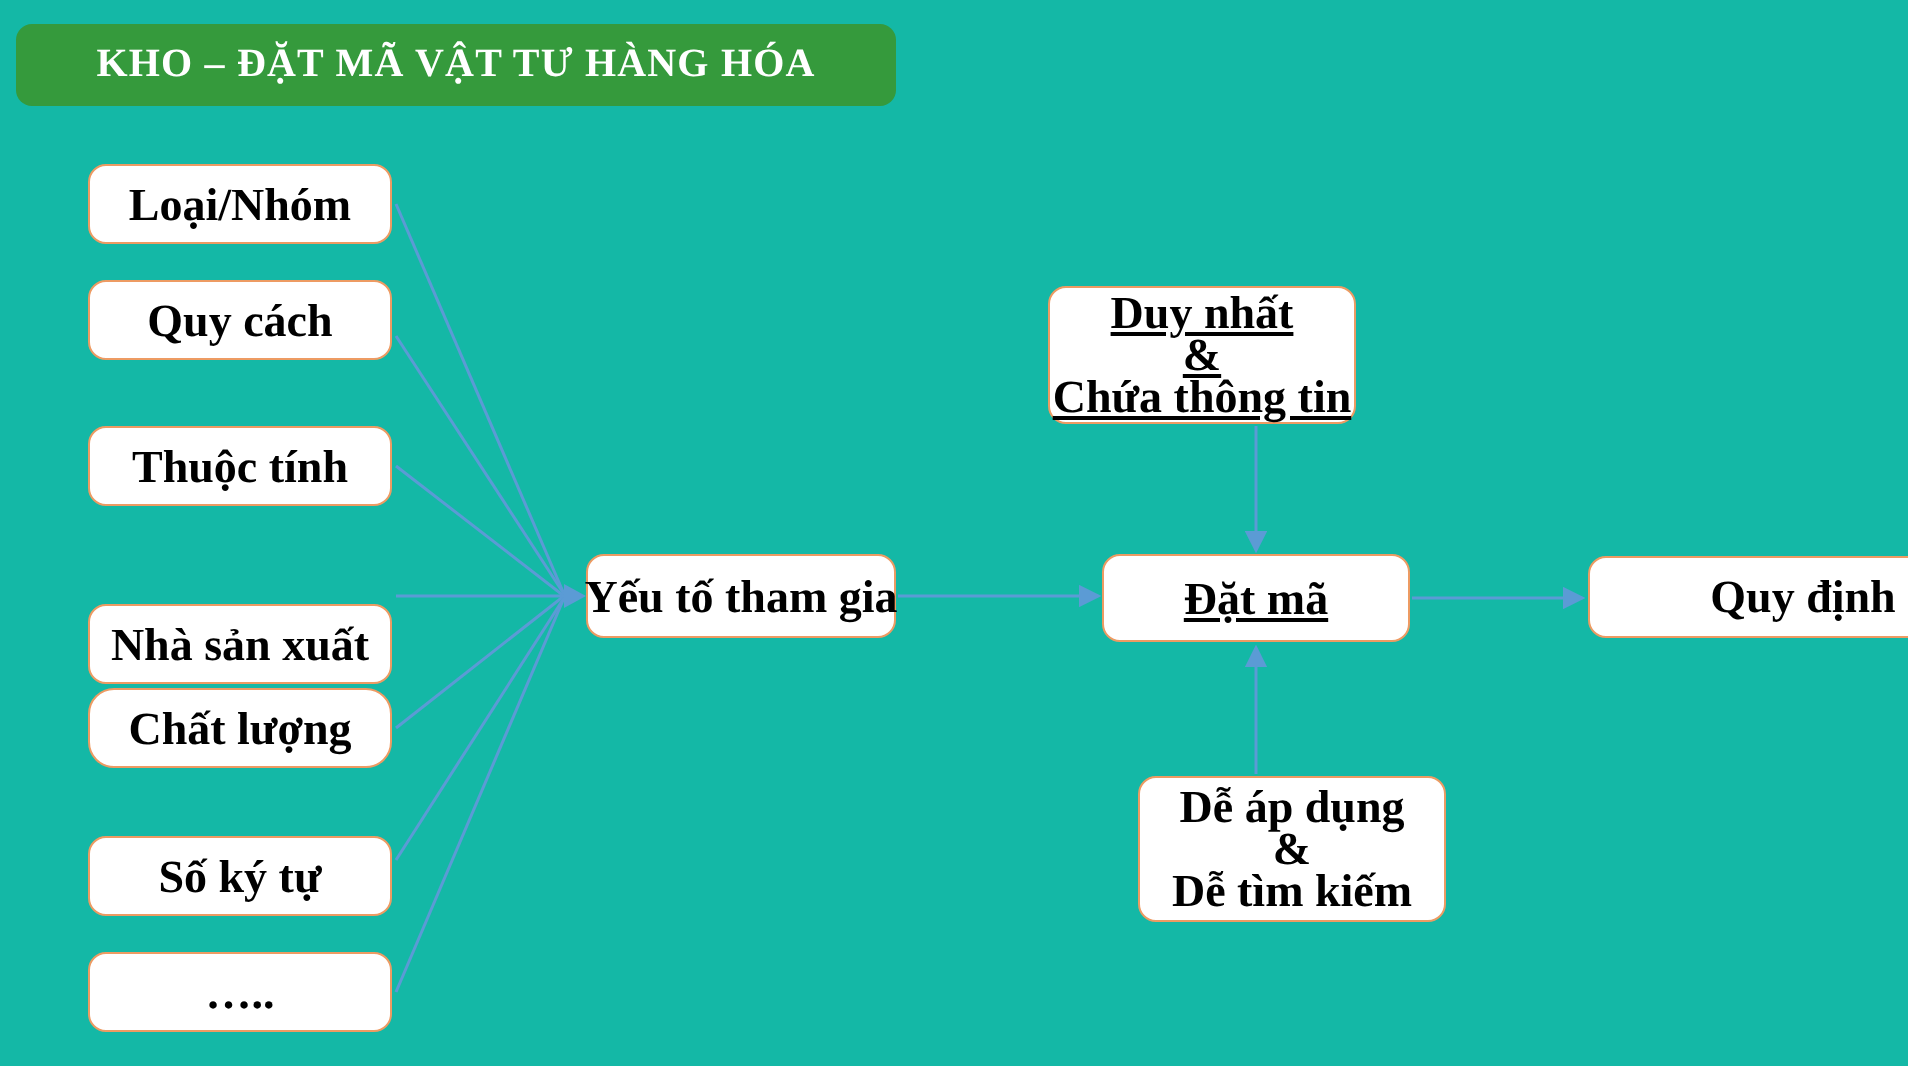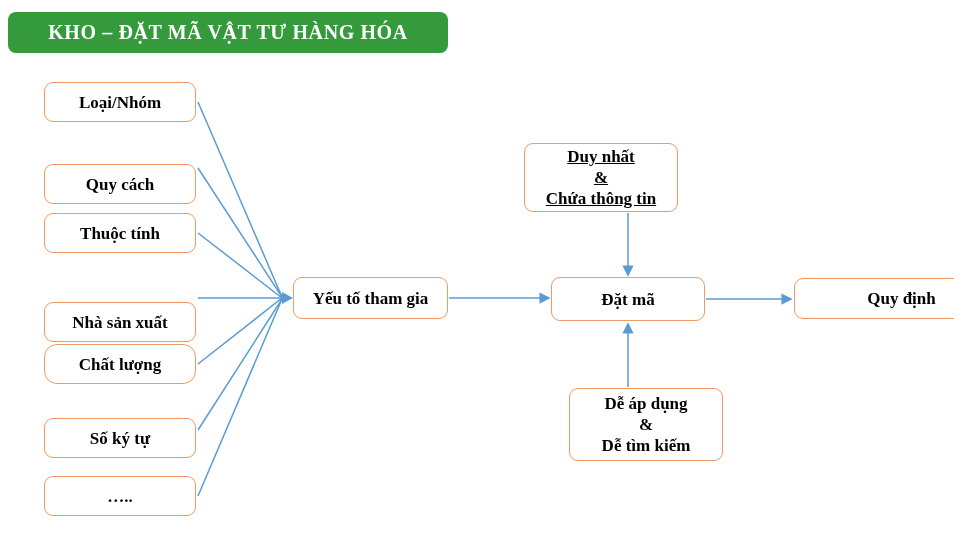--- a/index.html
+++ b/index.html
@@ -9,21 +9,21 @@
     --node-background:#FFFFFF;
     --node-text:#000000;
     --connector:#5B9BD5;
   }
   *{margin:0;padding:0;box-sizing:border-box;}
   html,body{background:#888;}
   body{display:flex;justify-content:flex-start;align-items:flex-start;}
   .stage{
     position:relative;
     width:954px;height:533px;
-    background:#ffffff;
+    background:#14b8a6;
     overflow:hidden;
     font-family:"Liberation Serif", serif;
   }
   .banner{
     position:absolute;
     left:8px;top:12px;width:440px;height:41px;
     background:var(--banner-background,#359A3C);
     border-radius:8px;
     display:flex;align-items:center;justify-content:center;
   }
@@ -34,29 +34,29 @@
     white-space:nowrap;
   }
   .node{
     position:absolute;
     background:var(--node-background,#FFFFFF);
     border:1.5px solid var(--node-border,#ED9B63);
     border-radius:9px;
     display:flex;flex-direction:column;
     align-items:center;justify-content:center;
     color:var(--node-text,#000000);
-    font-size:17px;font-weight:bold;
+    font-size:23px;font-weight:bold;
     text-align:center;line-height:21px;
     white-space:nowrap;
   }
   .factor{left:44px;width:152px;height:40px;}
-  .f1{top:82px;}  .f2{top:164px;} .f3{top:213px;}
+  .f1{top:82px;}  .f2{top:140px;} .f3{top:213px;}
   .f4{top:278px;margin-top:24px;} .f5{top:344px;border-radius:13px;} .f6{top:418px;} .f7{top:476px;}
   .participant{left:293px;top:277px;width:155px;height:42px;}
-  .coding{left:551px;top:277px;width:154px;height:44px;}
+  .coding{left:551px;top:277px;width:154px;height:44px;text-decoration:underline;}
   .regulation{left:794px;top:278px;width:176px;height:41px;padding-left:39px;}
   .cond-top{left:524px;top:143px;width:154px;height:69px;text-decoration:underline;}
   .cond-bottom{left:551px;top:388px;width:154px;height:73px;margin-left:18px;}
   .connector-layer{
     position:absolute;left:0;top:0;width:954px;height:533px;
     pointer-events:none;
   }
   .connector-layer line{
     stroke:var(--connector,#5B9BD5);
     stroke-width:1.5;

